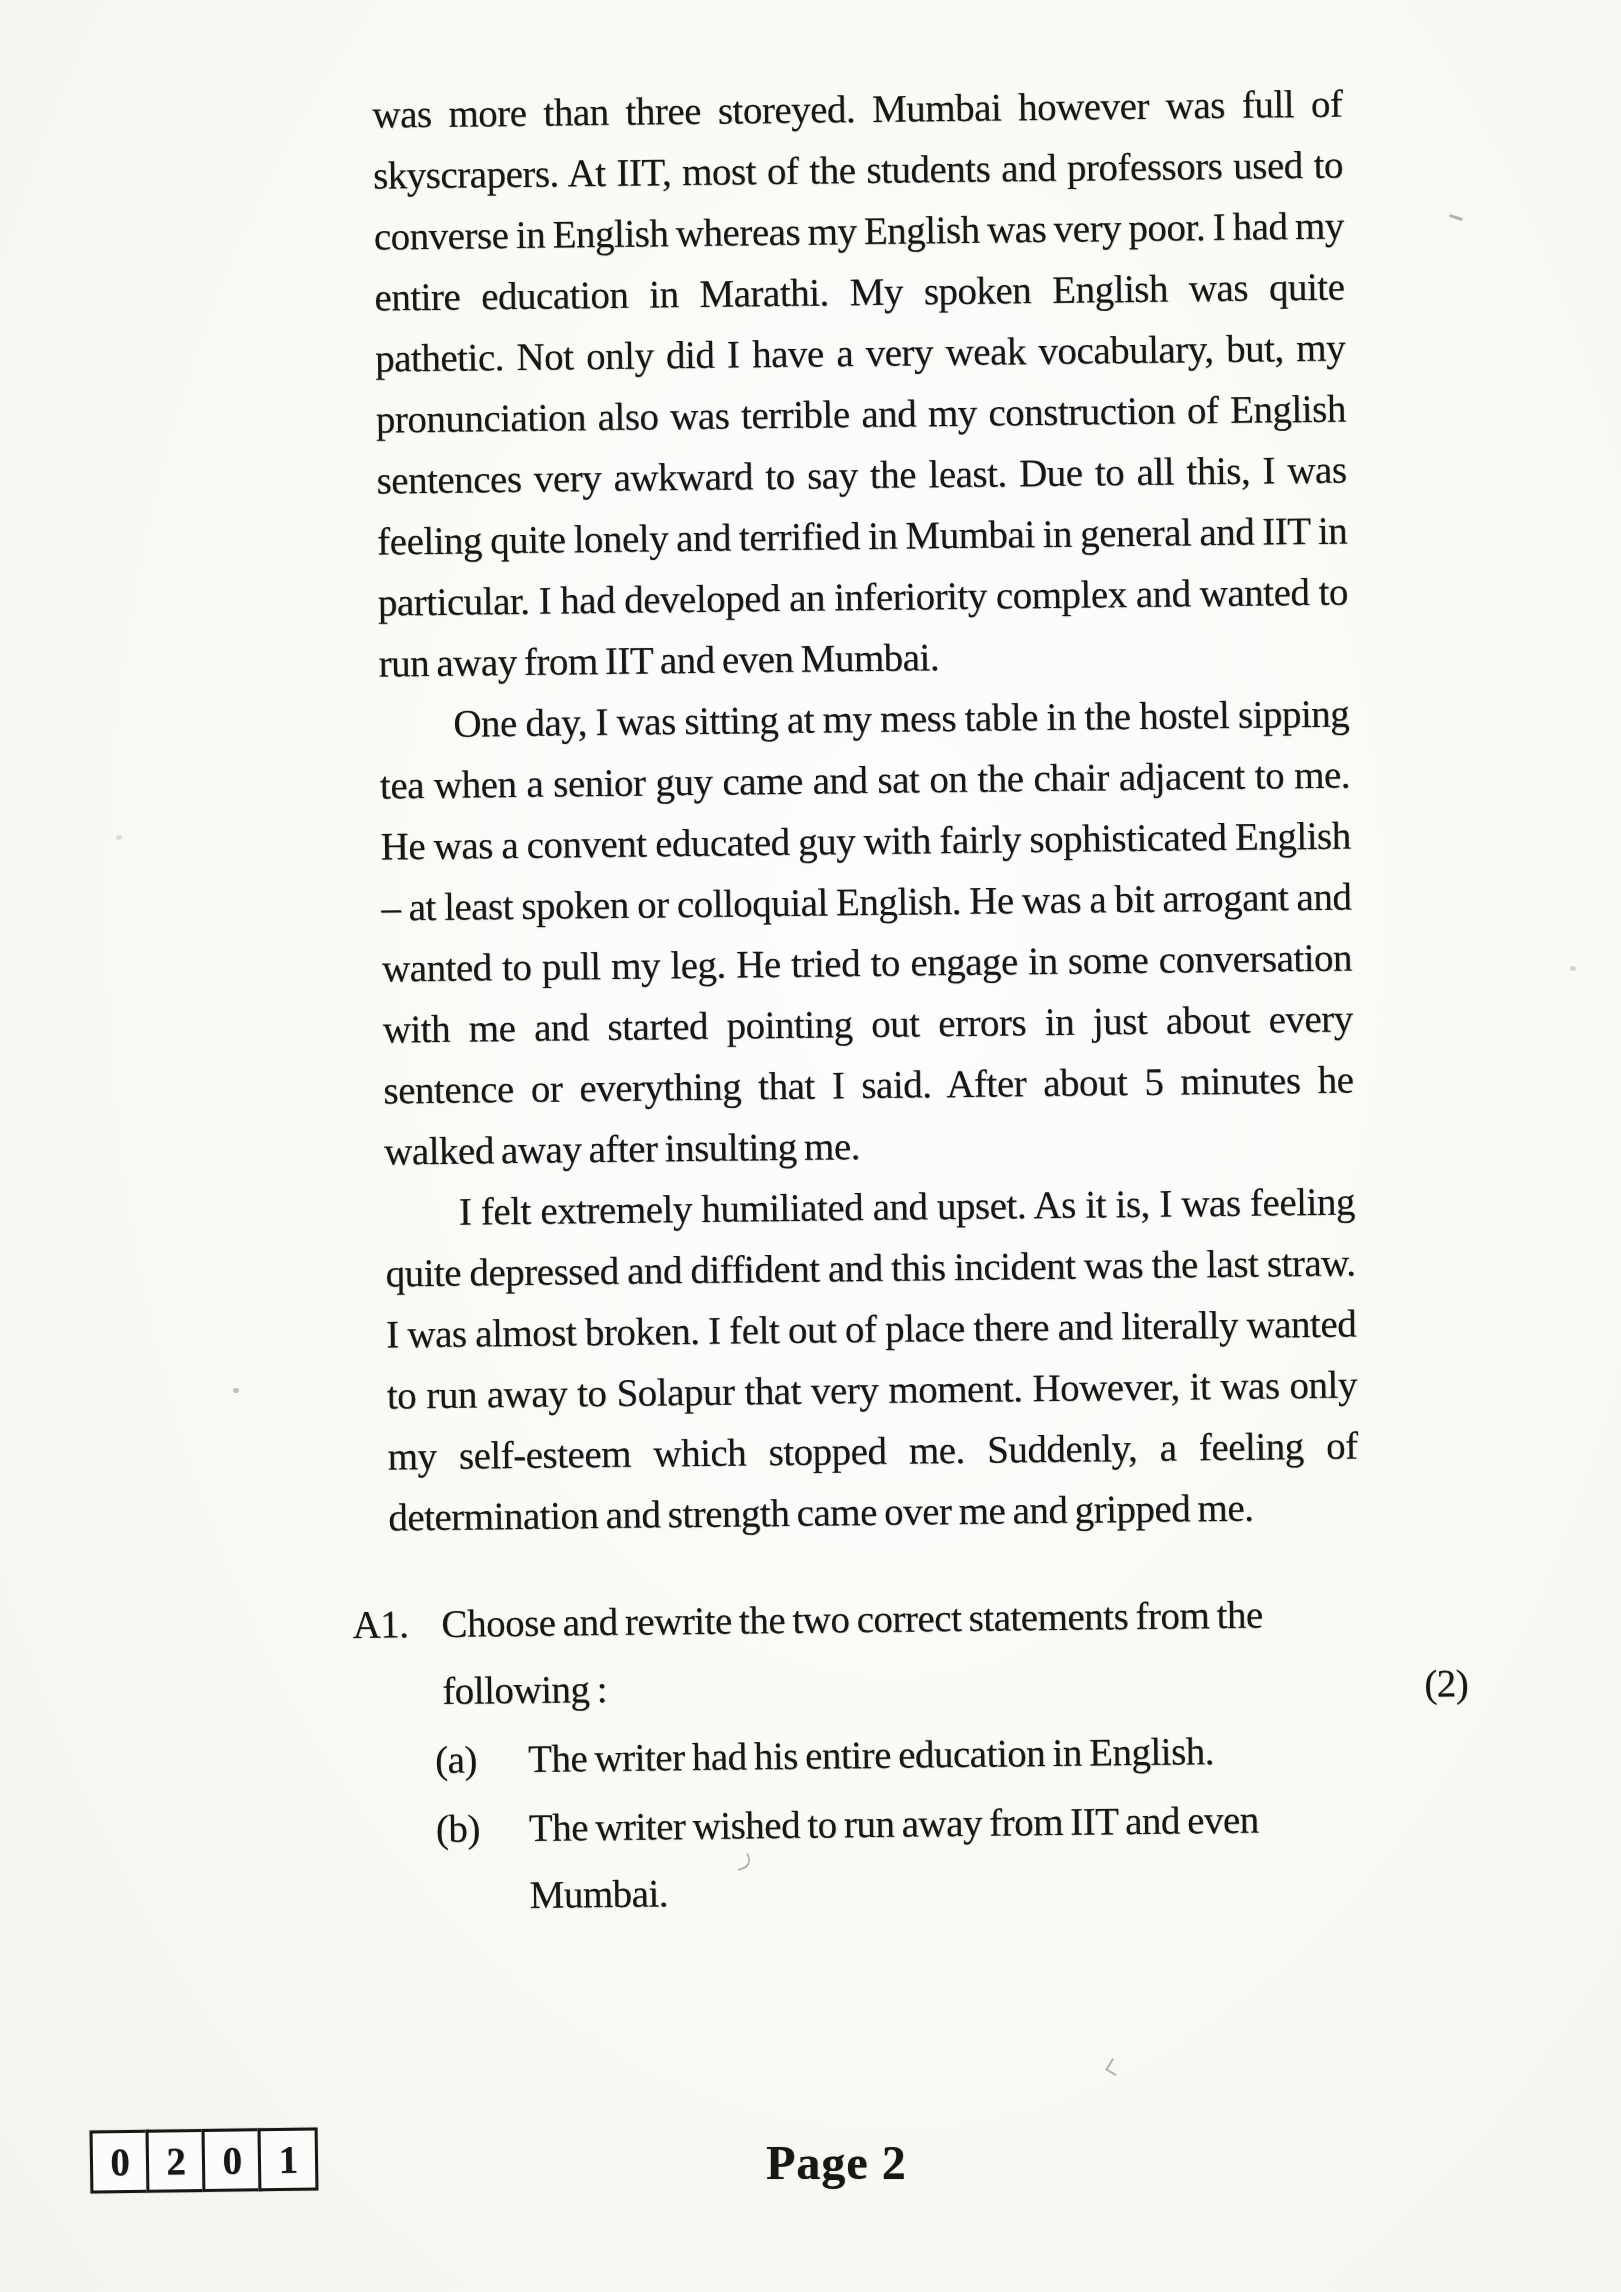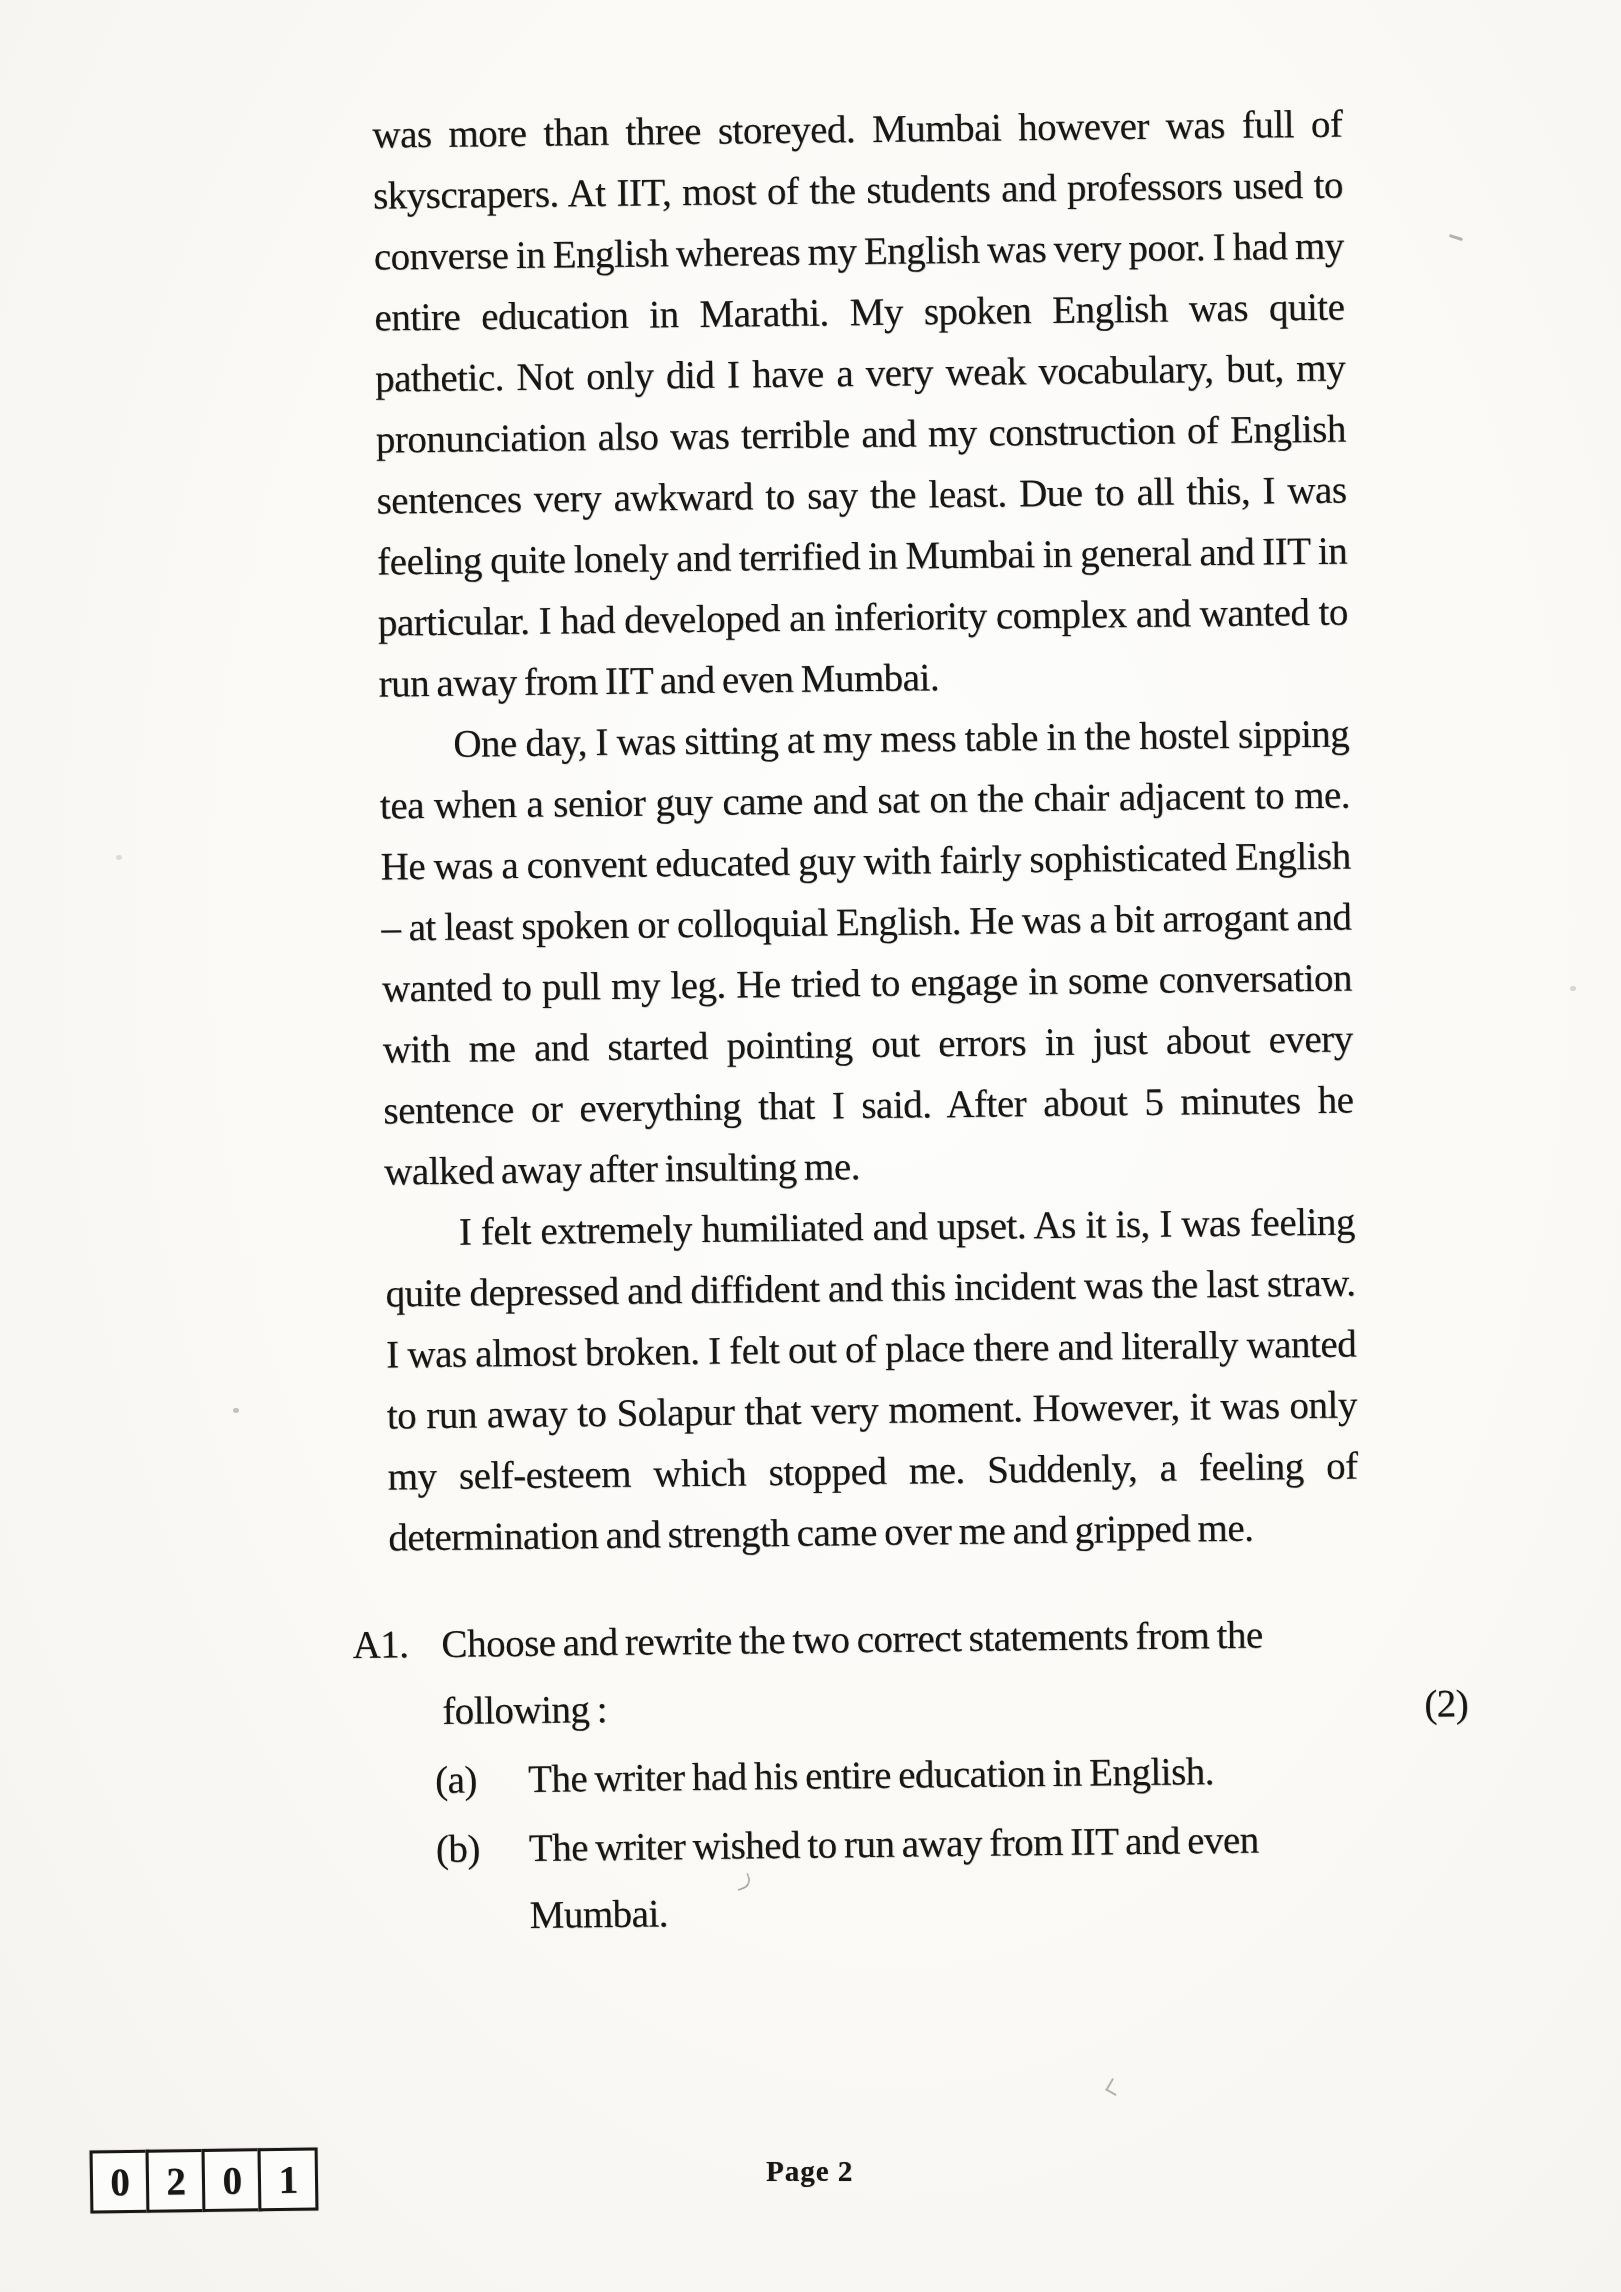--- a/index.html
+++ b/index.html
@@ -5,21 +5,21 @@
   html, body { margin: 0; padding: 0; }
   body {
     width: 1621px; height: 2293px;
     position: relative;
     overflow: hidden;
     background: radial-gradient(ellipse at 55% 40%, #fdfdfc 0%, #faf9f6 55%, #f4f3ef 100%);
     font-family: "Liberation Serif", "DejaVu Serif", serif;
     color: #181716;
   }
   .page {
-    position: absolute; inset: 0; margin-top: 20px;
+    position: absolute; inset: 0;
   }
   
   .ink {
     color: #181716;
     text-shadow: 0.4px 0.4px 0.9px rgba(20,18,16,0.5);
   }
   .content {
     position: absolute;
     left: 335px; top: 84px; width: 1117px;
     transform: rotate(-0.65deg);
@@ -48,21 +48,21 @@
   .q-num { flex: none; width: 89px; }
   .q-text { width: 941px; text-align: left; }
   .q-marks { position: absolute; right: 2px; top: 71px; }
   .option-row { display: flex; margin-top: 2px; }
   .opt-label { flex: none; margin-left: 81px; width: 93px; }
   .opt-text { width: 872px; }
 
   .page-label {
     position: absolute;
     left: 766px; top: 2135px;
-    font-size: 29px;
+    font-size: 48px;
     font-weight: bold;
     letter-spacing: 1px;
     text-align: right;
   }
   .code-box {
     position: absolute;
     left: 90px; top: 2129px;
     display: flex;
     transform: rotate(-0.8deg);
   }

